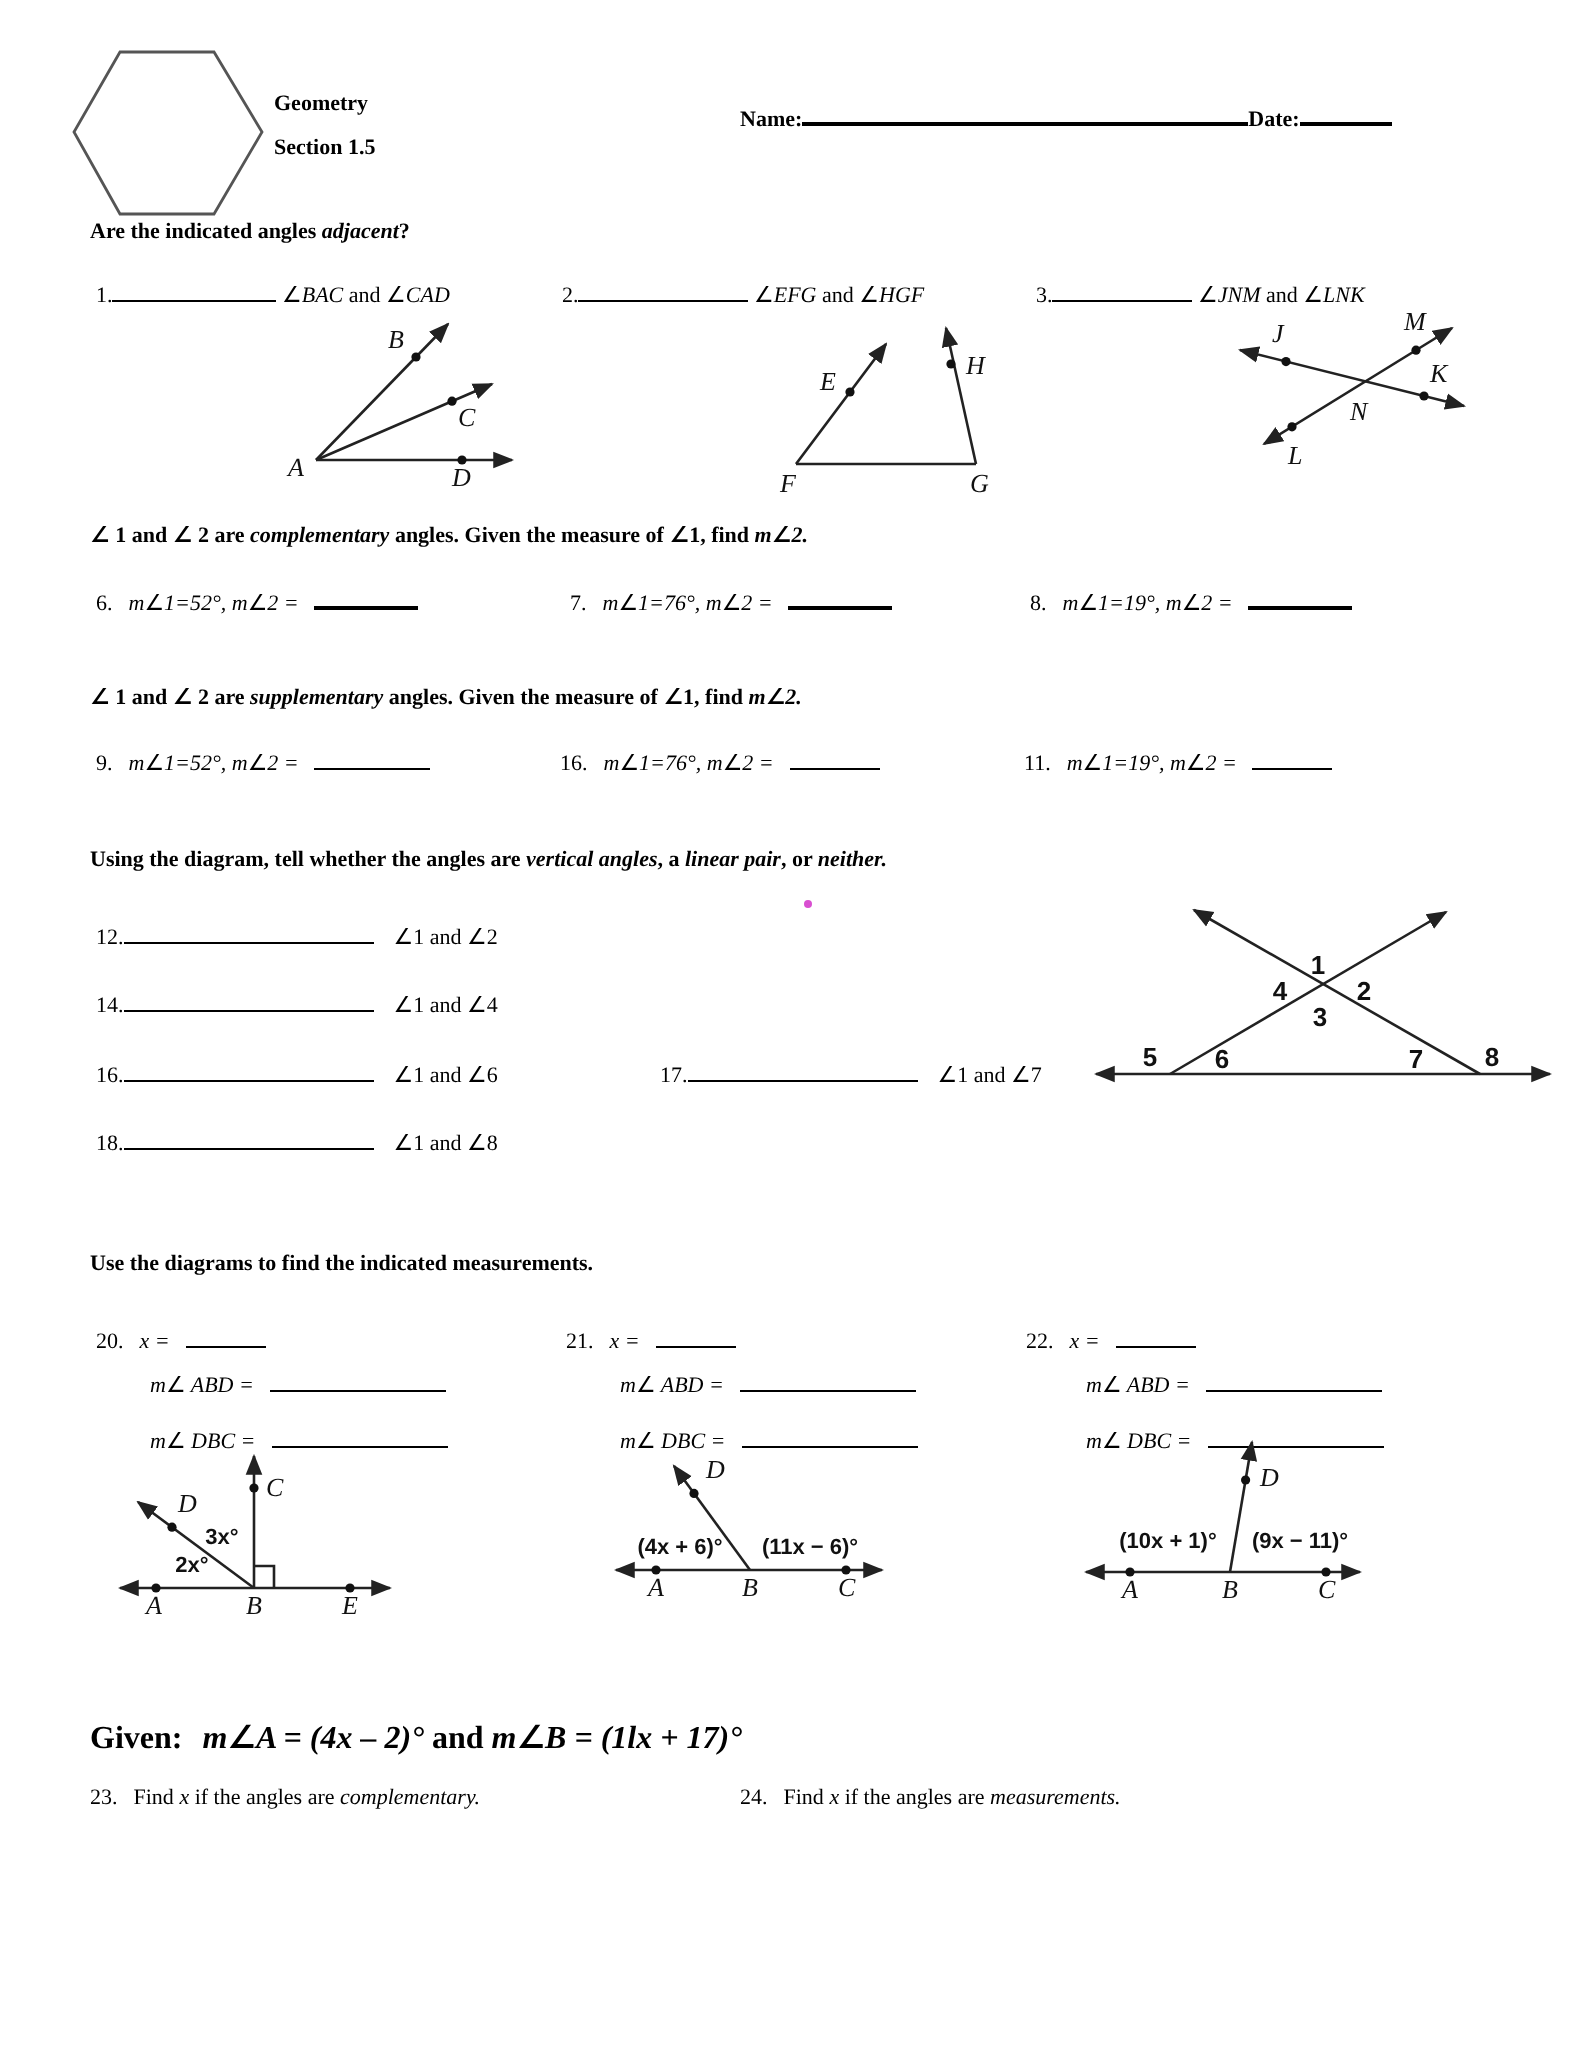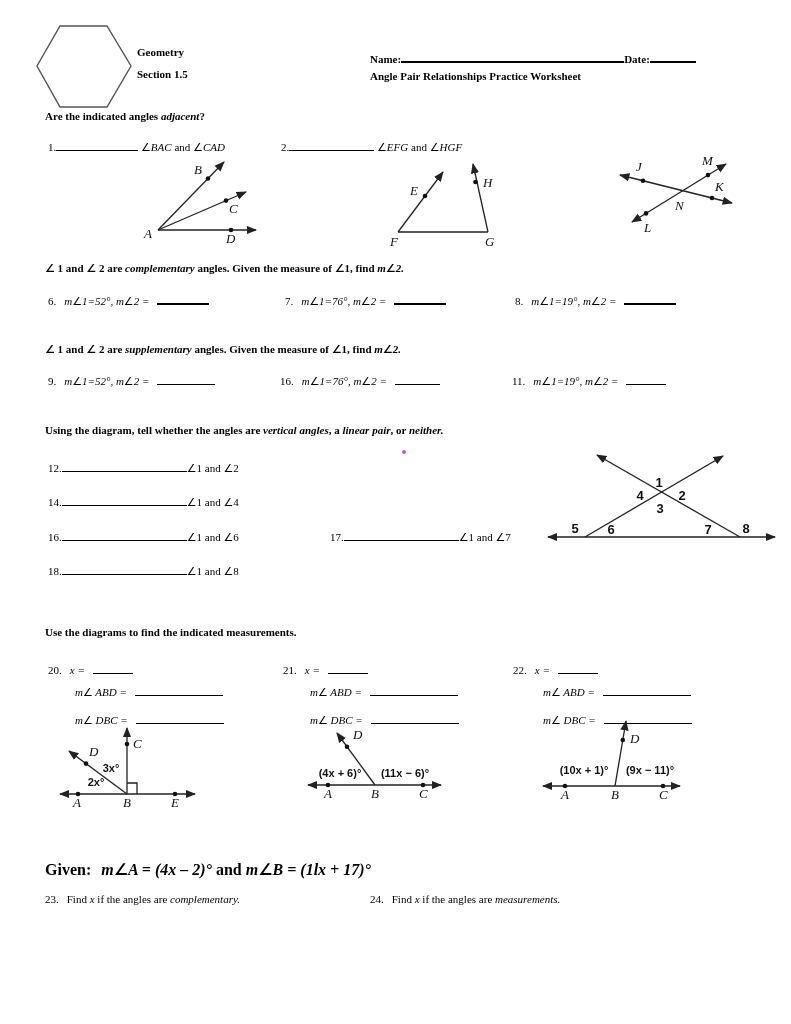--- a/index.html
+++ b/index.html
@@ -5,21 +5,21 @@
   html,body{margin:0;padding:0;background:#e8e8e8;}
   .page{position:relative;width:791px;height:1024px;background:#ffffff;margin:0 auto;
         font-family:"Liberation Serif","DejaVu Sans",serif;color:#000;overflow:hidden;}
   .abs{position:absolute;white-space:nowrap;font-size:11px;line-height:1.2;}
   .b{font-weight:bold;}
   .i{font-style:italic;}
   .bi{font-weight:bold;font-style:italic;}
   .blank{display:inline-block;border-bottom:1.2px solid #000;height:13px;vertical-align:baseline;}
   .blank2{border-bottom-width:2px;}
   .gap-r{margin-right:8px;}
-  .gap-l{}
+  .gap-l{margin-left:10px;}
   svg.diag{position:absolute;overflow:visible;}
   svg.diag text{font-family:"Liberation Serif","DejaVu Sans",serif;font-size:13px;font-style:italic;fill:#111;}
   svg.diag text.num{font-style:normal;font-weight:600;font-family:"Liberation Sans","DejaVu Sans",sans-serif;font-size:13px;}
   svg.diag text.expr{font-style:normal;font-weight:600;font-family:"Liberation Sans","DejaVu Sans",sans-serif;font-size:11px;text-anchor:middle;}
   .ln{stroke:#222;stroke-width:1.3;fill:none;}
   .thin{stroke:#555;stroke-width:1.4;fill:none;}
   .dot{fill:#111;stroke:none;}
   .pink-dot{position:absolute;width:4px;height:4px;border-radius:50%;}
 </style>
 </head>
@@ -36,33 +36,36 @@
   </svg>
 
   <svg class="diag" style="left:36px;top:25px" width="98" height="84">
     <polygon class="thin" points="24,1 71,1 95,41 71,82 24,82 1,41"></polygon>
   </svg>
   <div class="abs b" style="left:137px;top:46px">Geometry</div>
   <div class="abs b" style="left:137px;top:68px">Section 1.5</div>
   <div class="abs" style="left:370px;top:48px">
     <span class="b">Name:</span><span class="blank blank2" style="width:223px"></span><span class="b">Date:</span><span class="blank blank2" style="width:46px"></span>
   </div>
-  <div class="abs b" style="left:370px;top:70px">Angle Pair Relationships Practice Worksheet</div>
 
   <div class="abs" style="left:45px;top:110px">
     <span class="b">Are the indicated angles </span><span class="bi">adjacent</span><span class="b">?</span>
   </div>
 
   <div class="abs" style="left:48px;top:137px">
     <span>1.</span><span class="blank" style="width:82px"></span>
     <span class="i">∠BAC</span> <span>and</span> <span class="i">∠CAD</span>
   </div>
   <div class="abs" style="left:281px;top:137px">
     <span>2.</span><span class="blank" style="width:85px"></span>
     <span class="i">∠EFG</span> <span>and</span> <span class="i">∠HGF</span>
+  </div>
+  <div class="abs" style="left:518px;top:137px">
+    <span>3.</span><span class="blank" style="width:70px"></span>
+    <span class="i">∠JNM</span> <span>and</span> <span class="i">∠LNK</span>
   </div>
 
   <svg class="diag" style="left:138px;top:158px" width="130" height="88">
     <line class="ln" x1="20" y1="72" x2="86" y2="4" marker-end="url(#arr)"></line>
     <line class="ln" x1="20" y1="72" x2="108" y2="34" marker-end="url(#arr)"></line>
     <line class="ln" x1="20" y1="72" x2="118" y2="72" marker-end="url(#arr)"></line>
     <circle class="dot" cx="70" cy="20.5" r="2.3"></circle>
     <circle class="dot" cx="88" cy="42.6" r="2.3"></circle>
     <circle class="dot" cx="93" cy="72" r="2.3"></circle>
     <text x="56" y="16">B</text>

